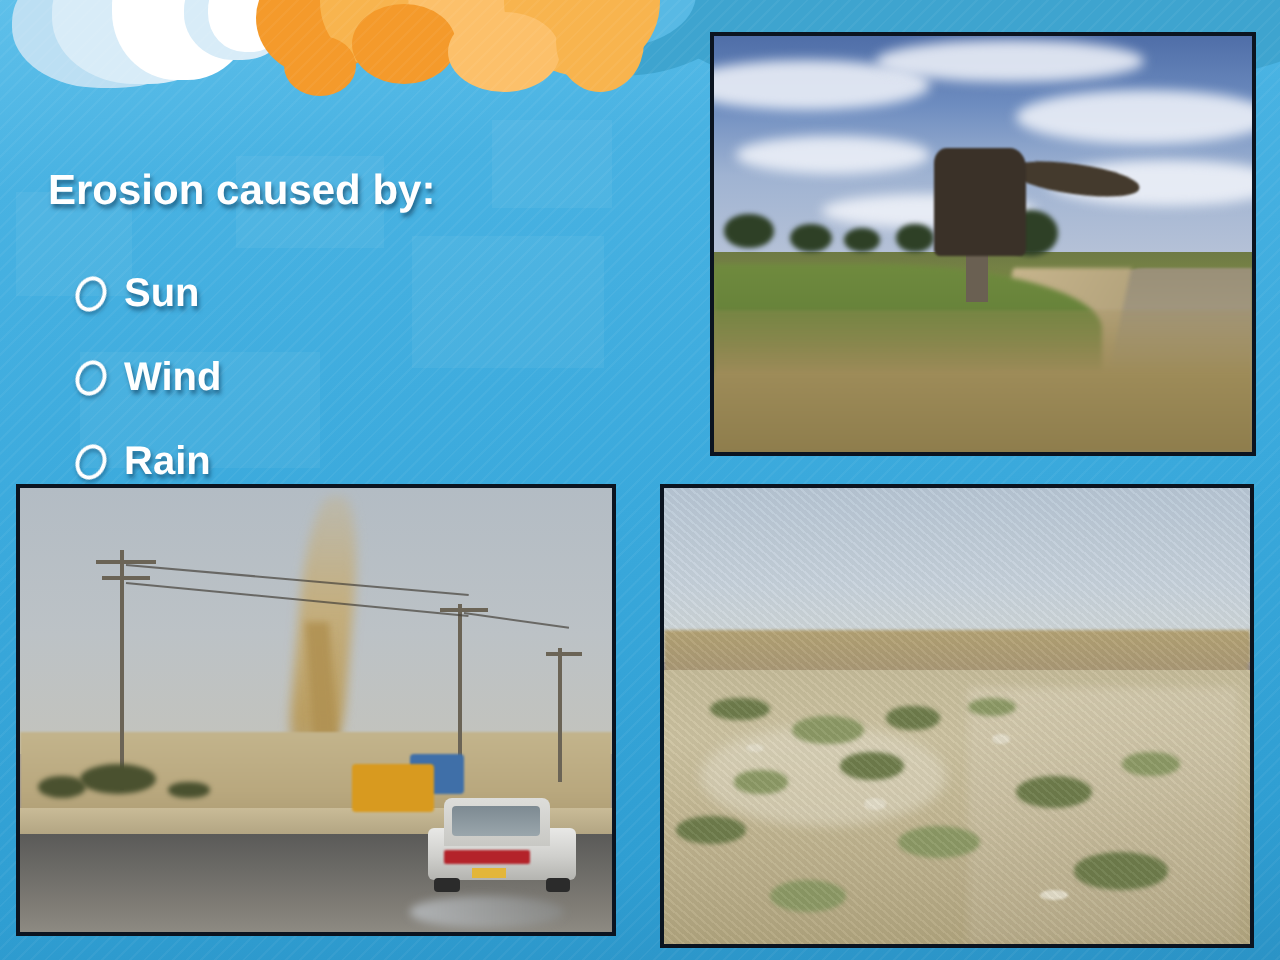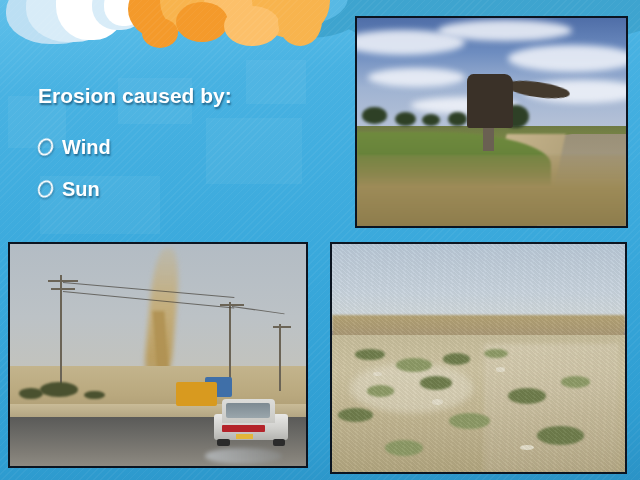--- a/index.html
+++ b/index.html
@@ -44,21 +44,21 @@
 
   
   #title{
     position:absolute;left:8px;top:44px;
     font-size:40px;font-weight:bold;letter-spacing:-.5px;
     color:#edc026;
     text-shadow:1px 2px 2px rgba(120,80,0,.35);
     white-space:nowrap;
   }
   #subtitle{
-    position:absolute;left:38px;top:84px;
+    position:absolute;left:24px;top:84px;
     font-size:21px;font-weight:bold;color:#ffffff;
     text-shadow:1px 2px 2px rgba(0,40,70,.55);
     white-space:nowrap;
   }
   #bullets{position:absolute;left:38px;top:126px;width:270px;}
   .bullet{
     display:flex;align-items:center;height:42px;
     font-size:20px;font-weight:bold;color:#ffffff;
     text-shadow:1px 2px 2px rgba(0,40,70,.5);
   }
@@ -198,25 +198,29 @@
     <div class="obl d" style="left:142px;top:18px;width:36px;height:30px;"></div>
   </div>
 
   <div id="texture"></div>
 
   <div id="subtitle">Erosion caused by:</div>
 
   <div id="bullets">
     <div class="bullet">
       <span class="bmark"></span>
-      <span class="blabel">Wind</span>
+      <span class="blabel">Sun</span>
     </div>
     <div class="bullet">
       <span class="bmark"></span>
-      <span class="blabel">Sun</span>
+      <span class="blabel">Wind</span>
+    </div>
+    <div class="bullet">
+      <span class="bmark"></span>
+      <span class="blabel">Rain</span>
     </div>
   </div>
 
   <div class="photo" id="photo1">
     <div class="ph-inner">
       <div id="p1sky"></div>
       <div class="p1cloud" style="left:-6%;top:6%;width:46%;height:12%;"></div>
       <div class="p1cloud" style="left:30%;top:1%;width:50%;height:10%;"></div>
       <div class="p1cloud" style="left:56%;top:13%;width:48%;height:13%;"></div>
       <div class="p1cloud" style="left:4%;top:24%;width:36%;height:9%;"></div>

